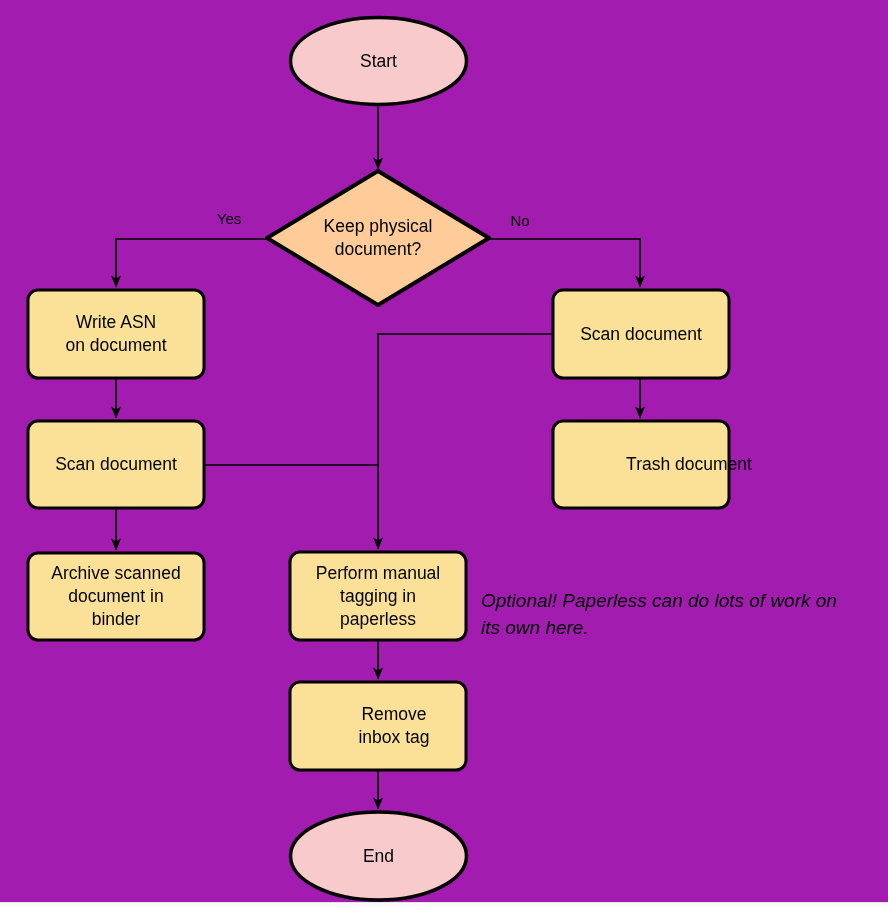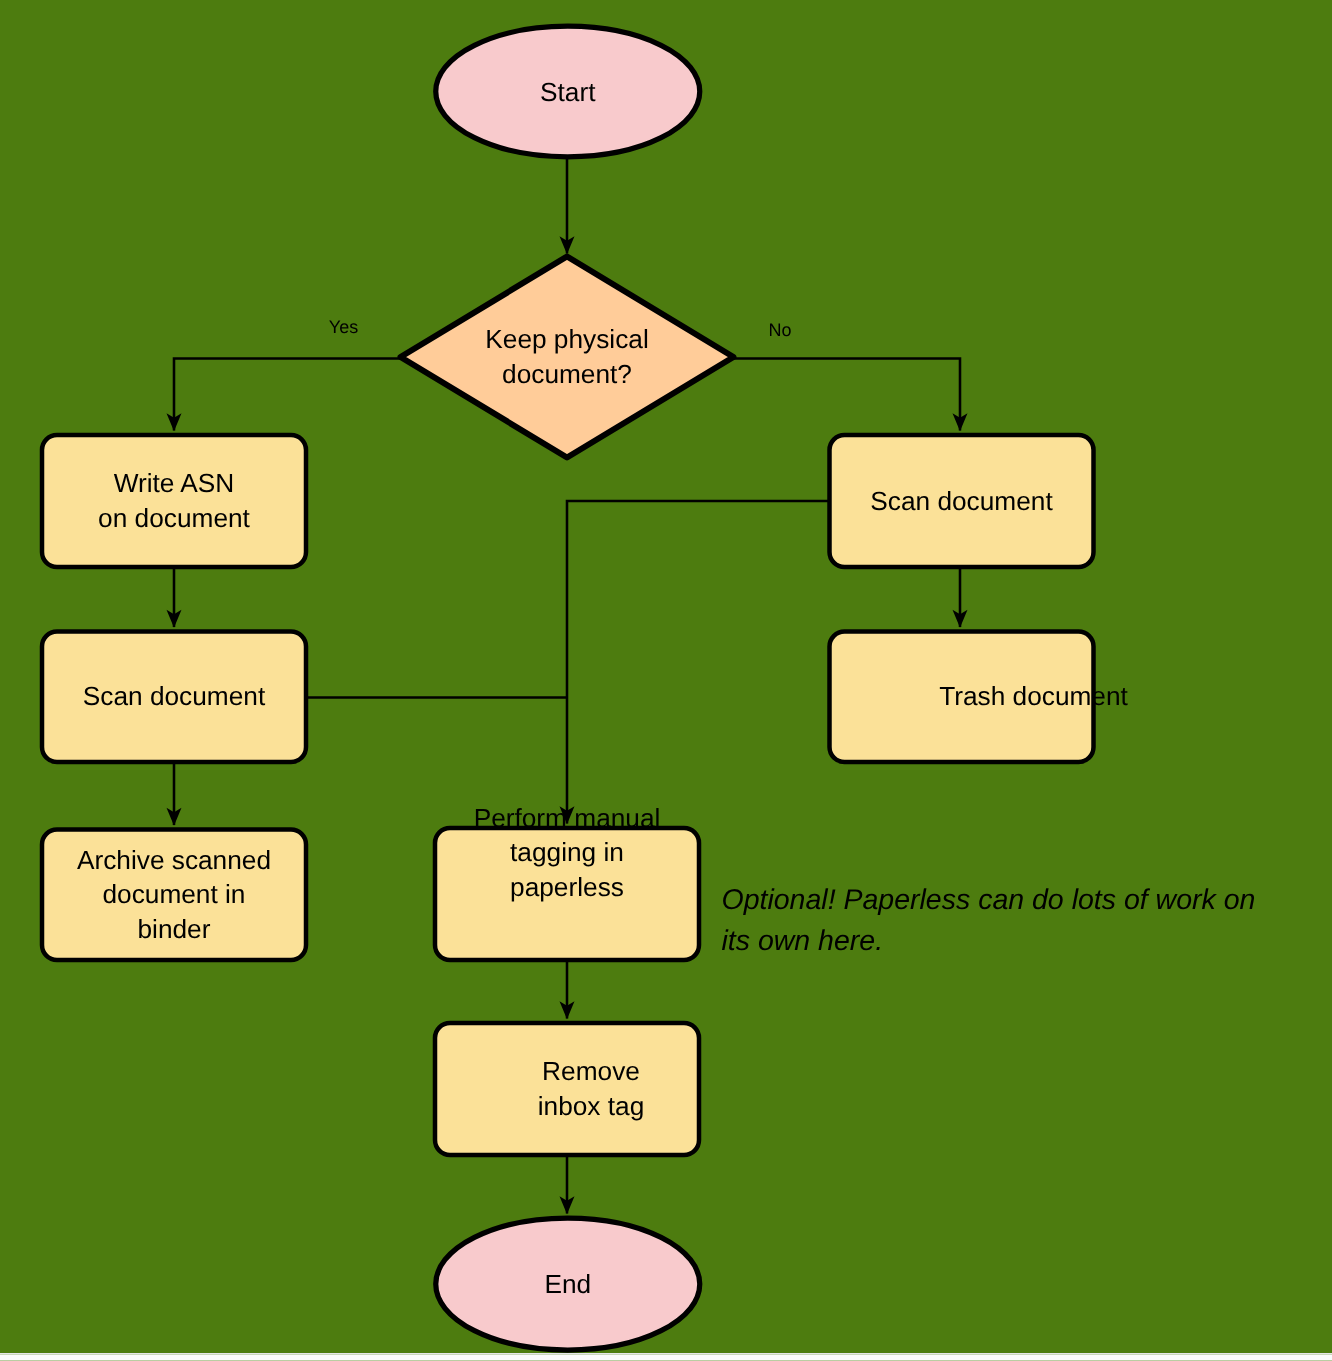--- a/index.html
+++ b/index.html
@@ -5,21 +5,21 @@
   html, body {
     margin: 0;
     padding: 0;
     background: #ffffff;
     font-family: "Liberation Sans", "DejaVu Sans", sans-serif;
   }
   .canvas {
     position: relative;
     width: 888px;
     height: 907px;
-    background: #4d7c0f;
+    background: #a21caf;
     overflow: hidden;
   }
   .canvas svg {
     position: absolute;
     left: 0;
     top: 0;
   }
   .edge {
     fill: none;
     stroke: #000000;
@@ -48,21 +48,21 @@
     font-size: 17.5px;
     line-height: 23px;
     color: #000000;
     pointer-events: none;
   }
   .edge-label {
     position: absolute;
     display: flex;
     align-items: center;
     justify-content: center;
-    font-size: 12px;
+    font-size: 15px;
     color: #000000;
     pointer-events: none;
   }
   .note {
     position: absolute;
     font-style: italic;
     font-size: 19px;
     line-height: 27px;
     white-space: pre-line;
     color: #000000;
@@ -135,21 +135,21 @@
   <div class="node-label" style="left:28px; top:421px; width:176px; height:87px;">Scan document</div>
 
   <div class="node-label" style="left:28px; top:553px; width:176px; height:87px;">Archive scanned
 document in
 binder</div>
 
   <div class="node-label" style="left:553px; top:290px; width:176px; height:88px;">Scan document</div>
 
   <div class="node-label" style="left:553px; top:421px; width:176px; height:87px;padding-left:48px;">Trash document</div>
 
-  <div class="node-label" style="left:290px; top:524px; width:176px; height:88px;">Perform manual
+  <div class="node-label" style="left:290px; top:552px; width:176px; height:88px;">Perform manual
 tagging in
 paperless</div>
 
   <div class="node-label" style="left:290px; top:682px; width:208px; height:88px;">Remove
 inbox tag</div>
 
   <div class="node-label" style="left:290px; top:812px; width:177px; height:88px;">End</div>
 
   <div class="edge-label" style="left:204px; top:207px; width:50px; height:22px;">Yes</div>
 

